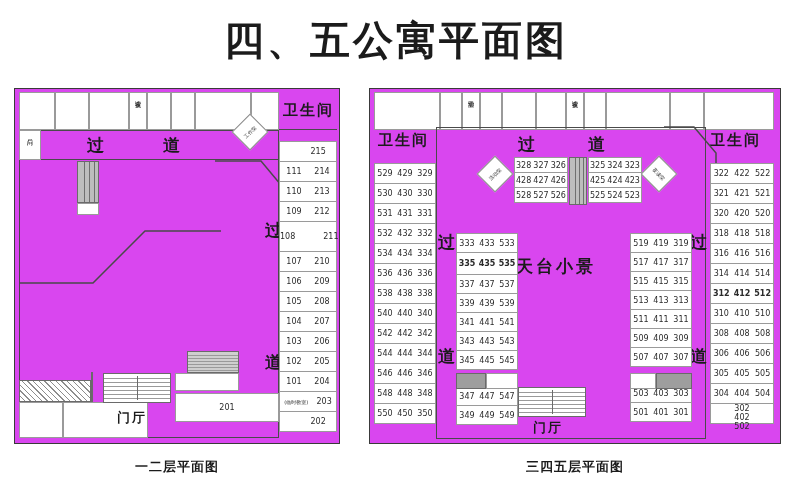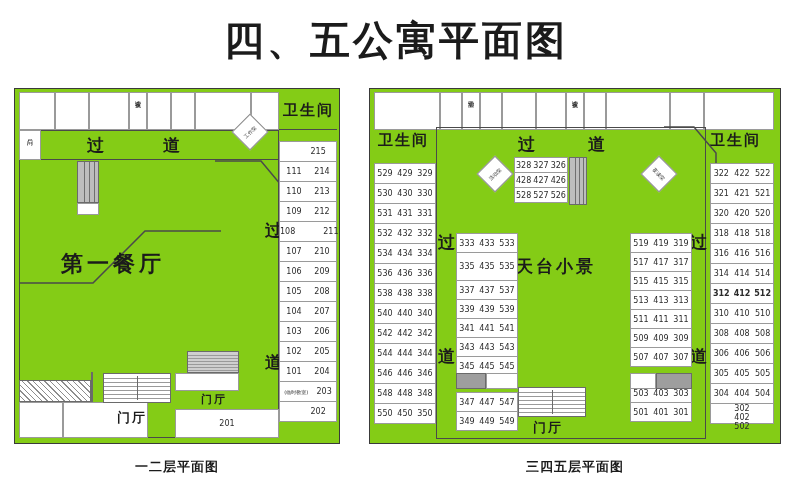--- a/index.html
+++ b/index.html
@@ -10,21 +10,21 @@
     position:relative;overflow:hidden;
   }
   
   #title{
     position:absolute;left:0;top:18px;width:792px;
     text-align:center;
     font-size:40px;font-weight:bold;color:#1b1b1b;
     letter-spacing:3px;line-height:44px;
   }
   
-  .plan{position:absolute;box-sizing:border-box;background:#84cc16;}
+  .plan{position:absolute;box-sizing:border-box;background:#d946ef;}
   #plan-left{left:14px;top:88px;width:326px;height:356px;border:1.5px solid #3a3a3a;}
   #plan-right{left:369px;top:88px;width:412px;height:356px;border:1.5px solid #3a3a3a;}
   .caption{
     position:absolute;font-size:13px;font-weight:bold;color:#1b1b1b;
     letter-spacing:1px;text-align:center;
   }
   #cap-left{left:14px;top:458px;width:326px;}
   #cap-right{left:369px;top:458px;width:412px;}
   .thin{position:absolute;box-sizing:border-box;border:1px solid #9a9a9a;background:#fff;}
   .lbl{position:absolute;color:#1b1b1b;white-space:nowrap;}
@@ -88,21 +88,20 @@
   <div class="outline" style="left:4px;top:71px;width:260px;height:278px;border-top:none;"></div>
 
   <svg style="position:absolute;left:198px;top:62px;width:70px;height:72px;">
     <polyline points="2,10 48,10 68,34 68,70" fill="none" stroke="#4a4a4a" stroke-width="1.5"></polyline>
   </svg>
 
   <svg style="position:absolute;left:0px;top:120px;width:210px;height:80px;">
     <polyline points="4,74 78,74 130,22 206,22" fill="none" stroke="#4a4a4a" stroke-width="1.5"></polyline>
   </svg>
 
-  <div class="lbl big" style="left:46px;top:160px;">第一餐厅</div>
 
   <div class="stairv" style="left:62px;top:72px;width:22px;height:42px;">
     <i style="left:6px;"></i>
       <i style="left:11px;"></i>
       <i style="left:16px;"></i>
   </div>
   <div class="thin" style="left:62px;top:114px;width:22px;height:12px;"></div>
 
   <div class="lbl corr" style="left:250px;top:130px;">过</div>
   <div class="lbl corr" style="left:250px;top:262px;">道</div>
@@ -117,21 +116,21 @@
         <span>214</span>
       </div>
       <div class="room " style="position: relative; height: 21px; margin-top: -1px; width: 100%;">
         <span>110</span>
         <span>213</span>
       </div>
       <div class="room " style="position: relative; height: 21px; margin-top: -1px; width: 100%;">
         <span>109</span>
         <span>212</span>
       </div>
-      <div class="room " style="position: relative; height: 21px; margin-top: -1px; width: 100%; gap: 28px;">
+      <div class="room " style="position: relative; height: 31px; margin-top: -1px; width: 100%; gap: 28px;">
         <span>108</span>
         <span>211</span>
       </div>
       <div class="room " style="position: relative; height: 21px; margin-top: -1px; width: 100%;">
         <span>107</span>
         <span>210</span>
       </div>
       <div class="room " style="position: relative; height: 21px; margin-top: -1px; width: 100%;">
         <span>106</span>
         <span>209</span>
@@ -186,21 +185,21 @@
     <i style="top:3px;"></i>
       <i style="top:6px;"></i>
       <i style="top:9px;"></i>
     <i style="top:12px;"></i>
       <i style="top:15px;"></i>
       <i style="top:18px;"></i>
   </div>
   <div class="thin" style="left:160px;top:284px;width:64px;height:18px;"></div>
   <div class="lbl" style="left:186px;top:303px;font-size:11px;font-weight:bold;letter-spacing:2px;">门厅</div>
 
-  <div class="thin" style="left:160px;top:320px;width:104px;height:29px;display:flex;align-items:center;justify-content:center;font-size:8px;color:#2a2a2a;">
+  <div class="thin" style="left:160px;top:304px;width:104px;height:29px;display:flex;align-items:center;justify-content:center;font-size:8px;color:#2a2a2a;">
     <span>201</span>
   </div>
 </div>
 
 <div class="caption" id="cap-left">一二层平面图</div>
 
 <div class="plan" id="plan-right">
 
   <div class="thin" style="left:4px;top:3px;width:66px;height:38px;"></div>
   <div class="thin" style="left:70px;top:3px;width:22px;height:38px;"></div>
@@ -250,20 +249,37 @@
         <span>528</span>
         <span>527</span>
         <span>526</span>
       </div>
     </div>
   <div class="stairv" style="left:199px;top:68px;width:18px;height:48px;">
     <i style="left:5px;"></i>
       <i style="left:9px;"></i>
       <i style="left:13px;"></i>
   </div>
+  <div id="rp-topblock-right" style="position:absolute;left:218px;top:68px;width:54px;">
+      <div class="room " style="position: relative; height: 16px; margin-top: 0px; width: 100%;">
+        <span>325</span>
+        <span>324</span>
+        <span>323</span>
+      </div>
+      <div class="room " style="position: relative; height: 16px; margin-top: -1px; width: 100%;">
+        <span>425</span>
+        <span>424</span>
+        <span>423</span>
+      </div>
+      <div class="room " style="position: relative; height: 16px; margin-top: -1px; width: 100%;">
+        <span>525</span>
+        <span>524</span>
+        <span>523</span>
+      </div>
+    </div>
 
   <div class="lbl" style="left:146px;top:166px;font-size:17px;font-weight:bold;letter-spacing:3px;">天台小景</div>
 
   <div class="lbl corr" style="left:68px;top:142px;">过</div>
   <div class="lbl corr" style="left:68px;top:256px;">道</div>
   <div class="lbl corr" style="left:320px;top:142px;">过</div>
   <div class="lbl corr" style="left:320px;top:256px;">道</div>
 
   <div id="rp-col-fl" style="position:absolute;left:4px;top:74px;width:62px;">
       <div class="room " style="position: relative; height: 21px; margin-top: 0px; width: 100%;">
@@ -331,21 +347,21 @@
         <span>450</span>
         <span>350</span>
       </div>
     </div>
   <div id="rp-col-il" style="position:absolute;left:86px;top:144px;width:62px;">
       <div class="room " style="position: relative; height: 20px; margin-top: 0px; width: 100%;">
         <span>333</span>
         <span>433</span>
         <span>533</span>
       </div>
-      <div class="room " style="position: relative; height: 29px; margin-top: -1px; width: 100%;">
+      <div class="room " style="position: relative; height: 23px; margin-top: -1px; width: 100%; font-weight: bold;">
         <span>335</span>
         <span>435</span>
         <span>535</span>
       </div>
       <div class="room " style="position: relative; height: 20px; margin-top: -1px; width: 100%;">
         <span>337</span>
         <span>437</span>
         <span>537</span>
       </div>
       <div class="room " style="position: relative; height: 20px; margin-top: -1px; width: 100%;">

